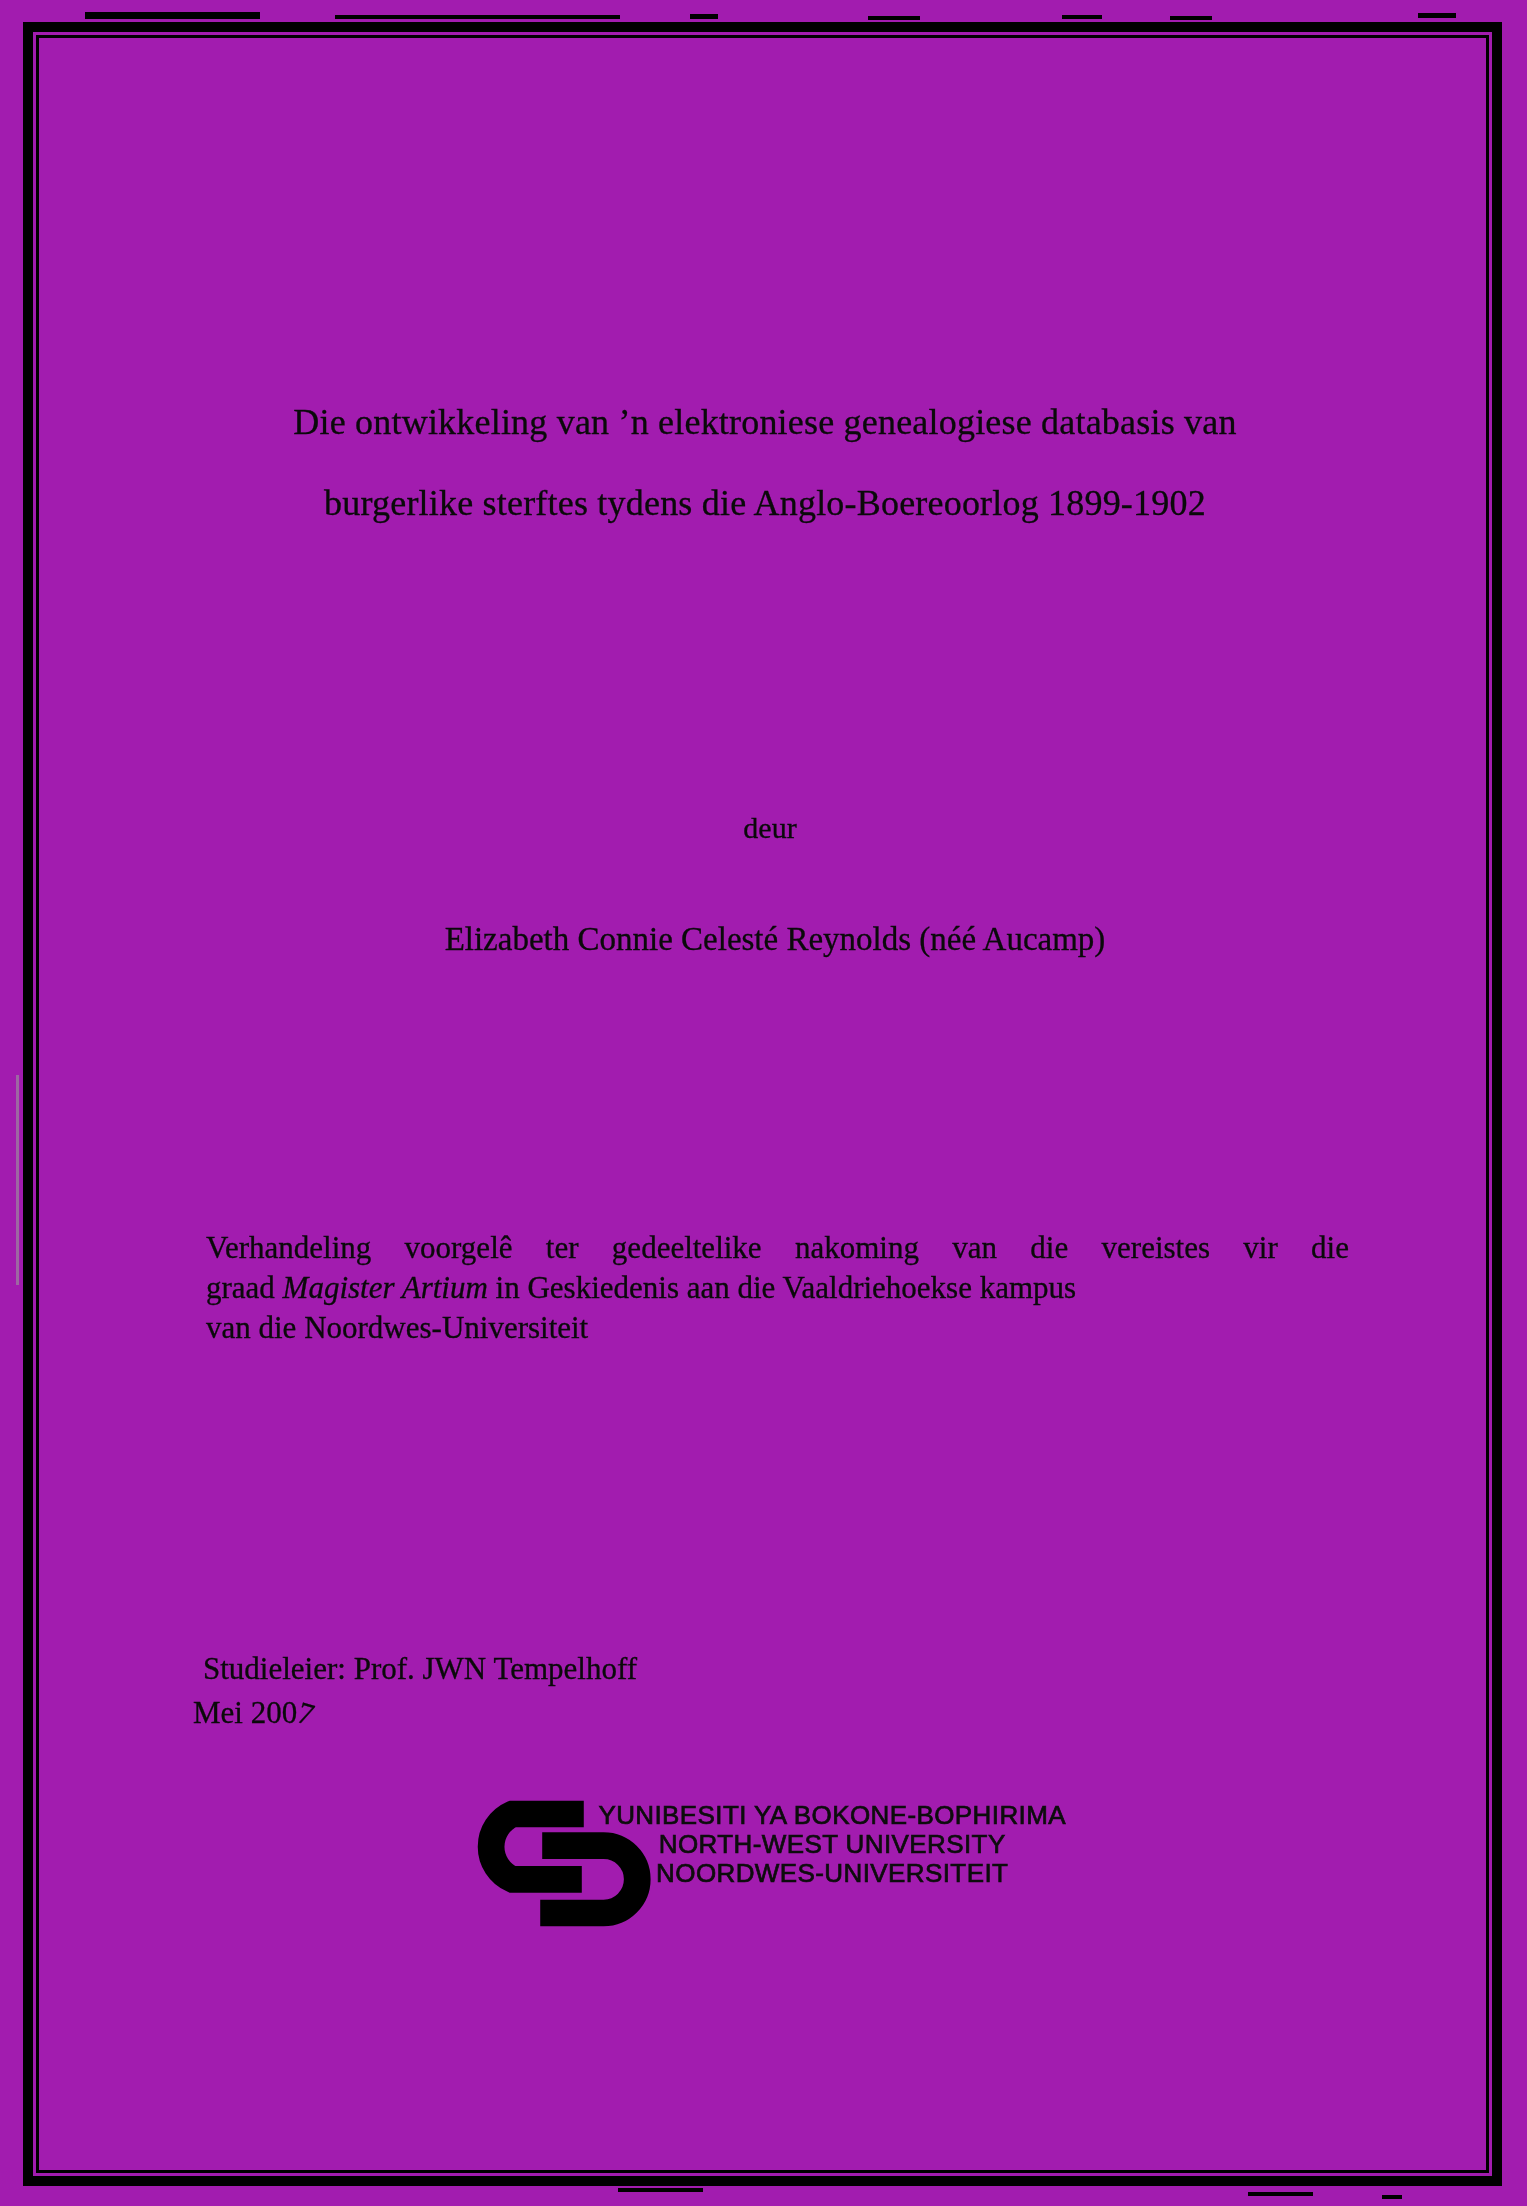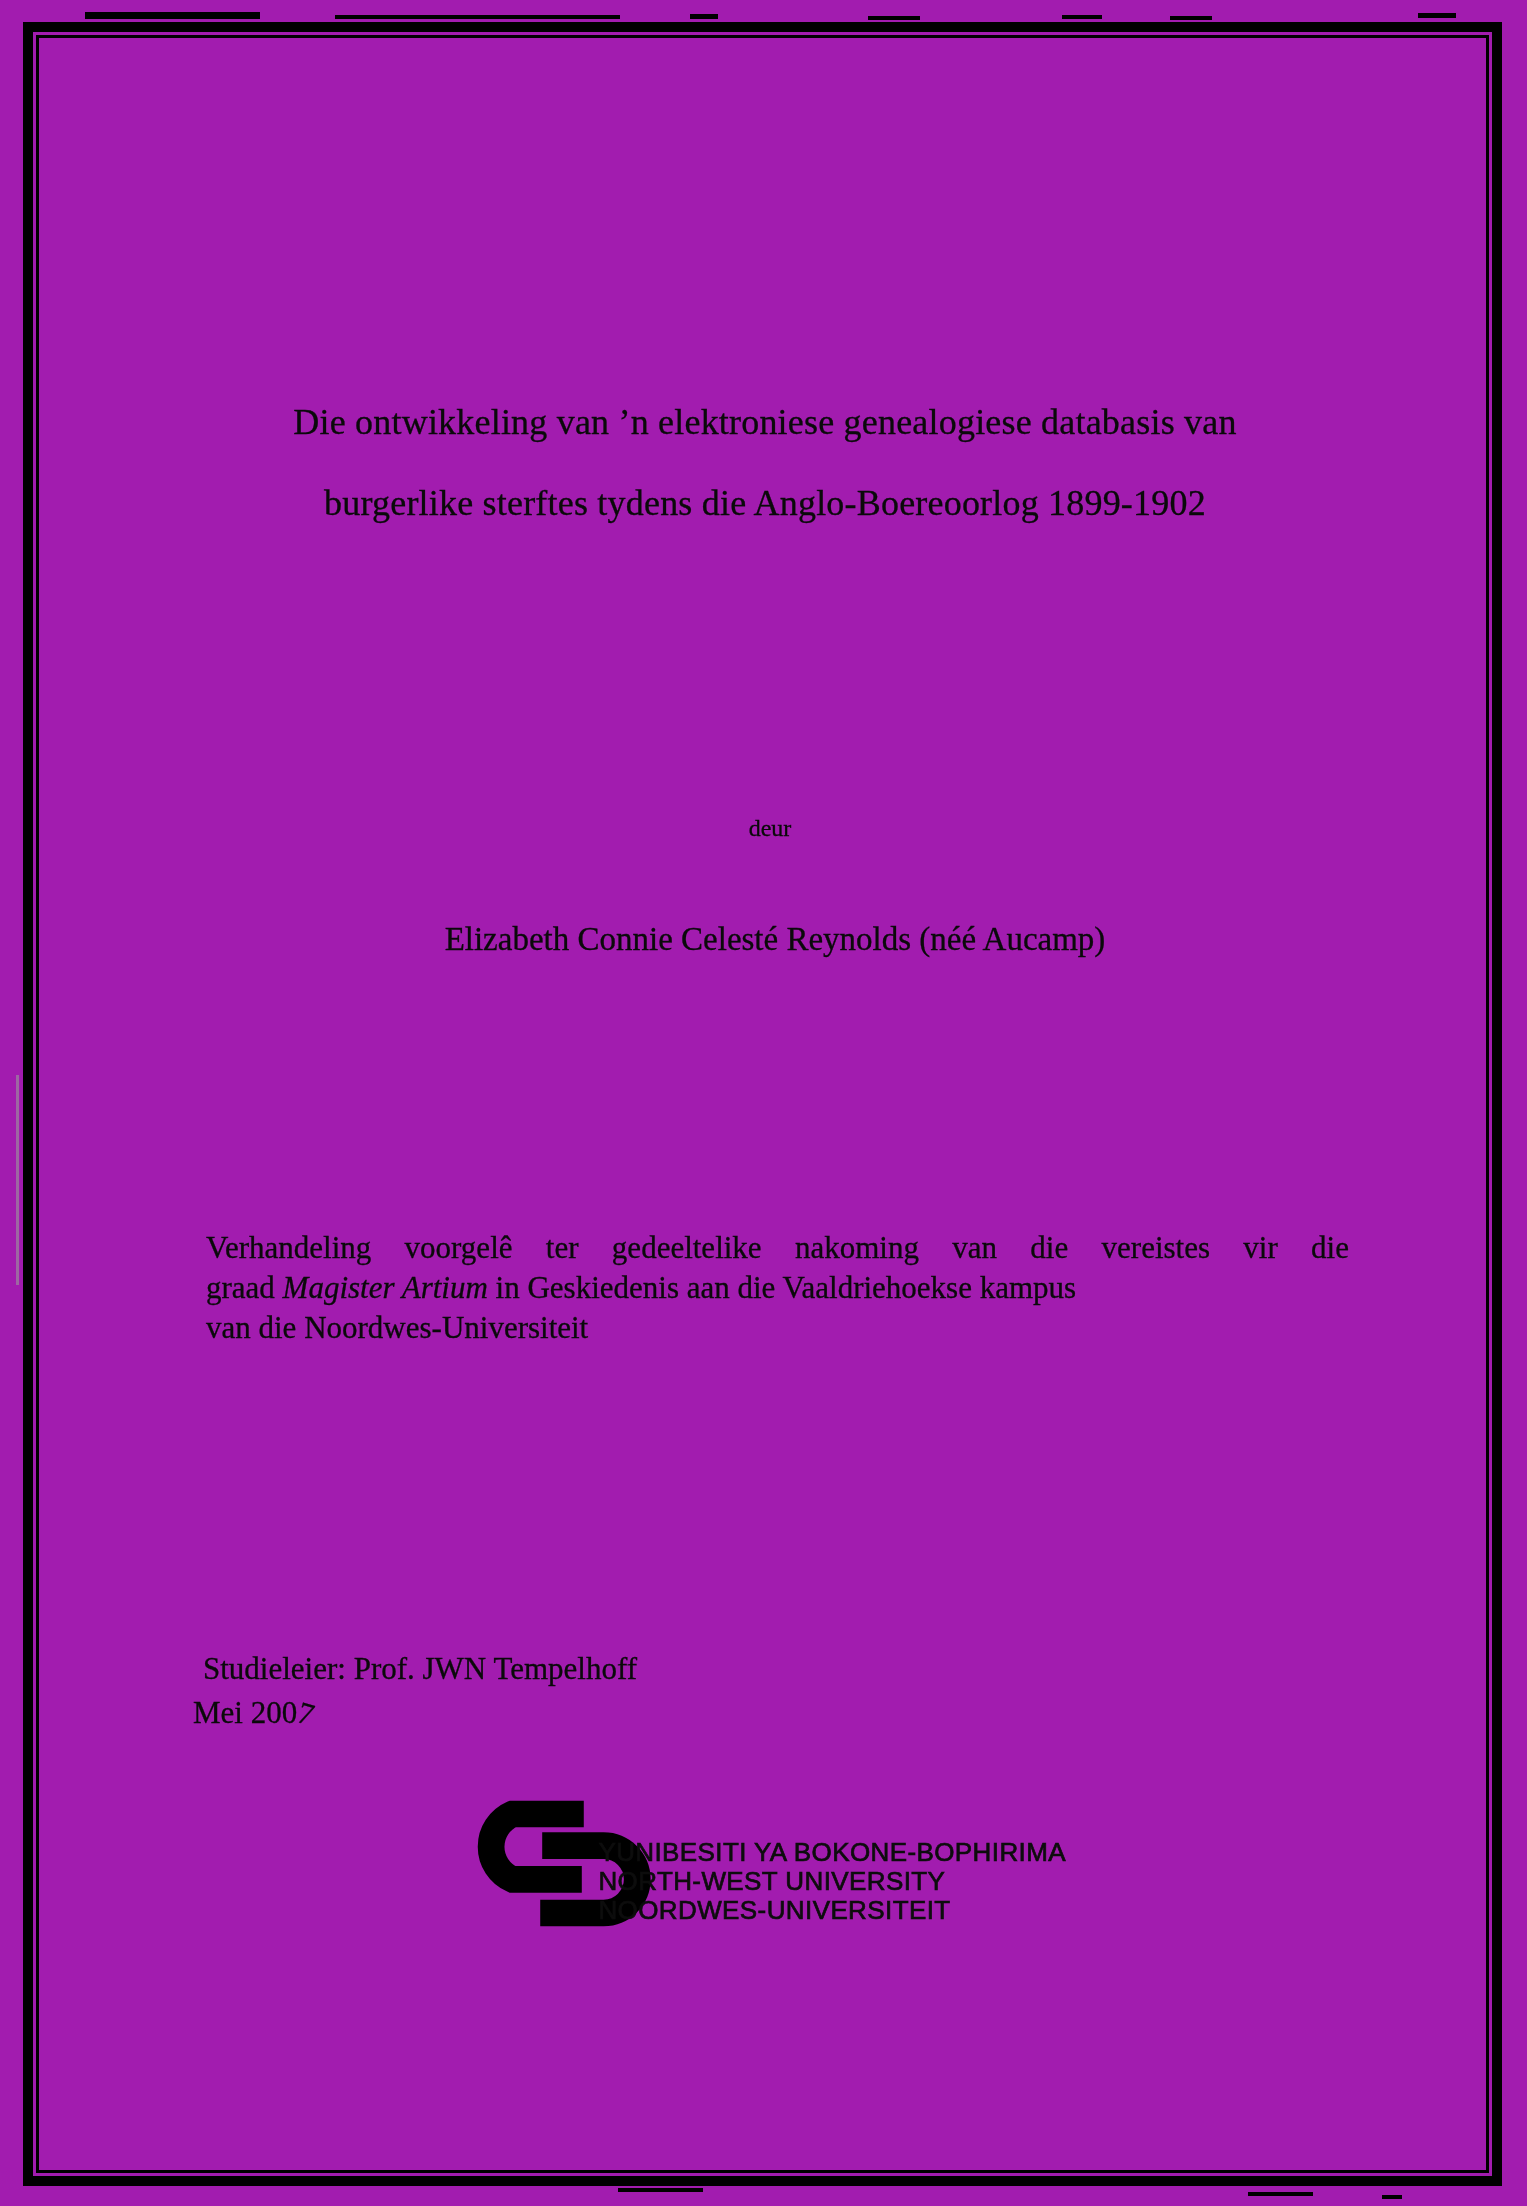--- a/index.html
+++ b/index.html
@@ -37,21 +37,21 @@
     position: absolute;
     left: 195px; top: 382px; width: 1140px;
     font-size: 36px; line-height: 81px;
     text-align: center;
     letter-spacing: 0.2px;
   }
 
   .byline {
     position: absolute;
     left: 195px; top: 806px; width: 1150px;
-    font-size: 24px; line-height: 44px;
+    font-size: 30px; line-height: 44px;
     text-align: center;
   }
 
   .author {
     position: absolute;
     left: 185px; top: 914px; width: 1180px;
     font-size: 33px; line-height: 50px;
     text-align: center;
   }
 
@@ -80,22 +80,22 @@
     transform-origin: 50% 60%;
   }
 
   
   .logo-mark {
     position: absolute;
     left: 463px; top: 1799px;
   }
   .logo-text {
     position: absolute;
-    right: 461px; top: 1838px;
-    text-align: left;
+    right: 461px; top: 1801px;
+    text-align: center;
     font-family: "Liberation Sans", "DejaVu Sans", sans-serif;
     font-size: 26px; line-height: 29px;
     letter-spacing: 0.4px;
     color: #0d0d0d;
     -webkit-text-stroke: 0.7px currentColor;
     white-space: nowrap;
   }
 </style>
 </head>
 <body>

